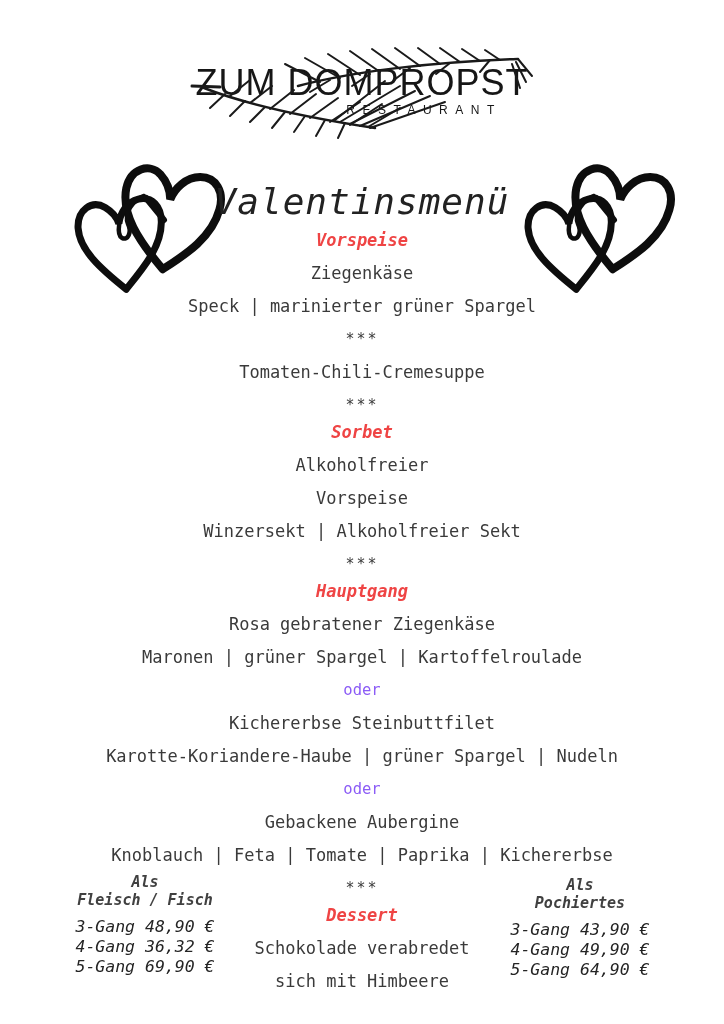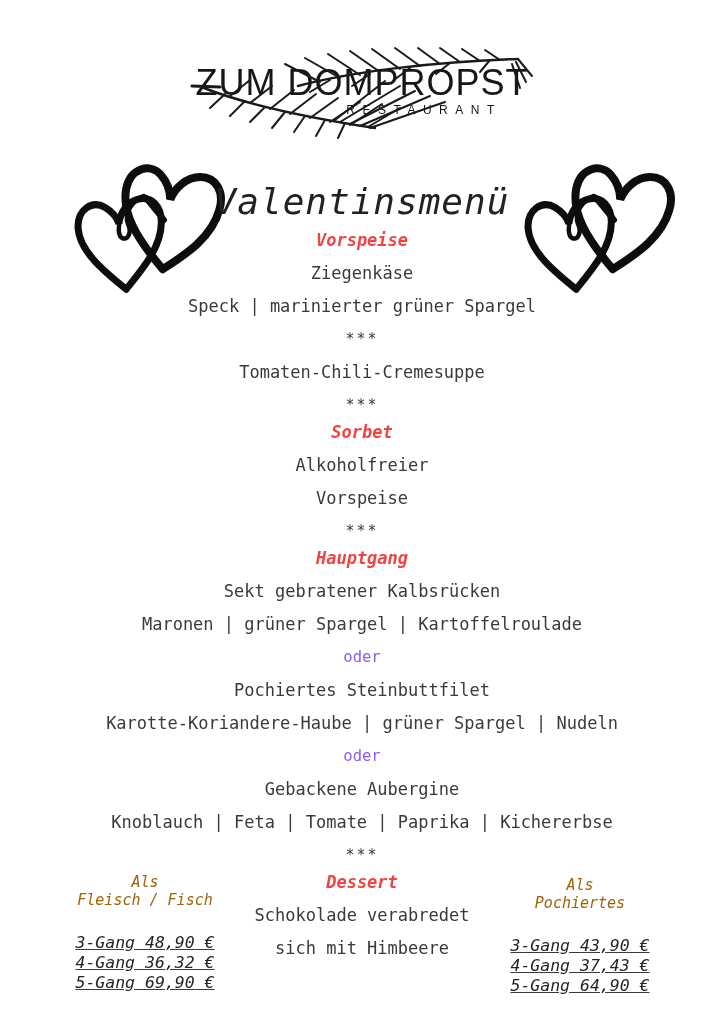--- a/index.html
+++ b/index.html
@@ -31,22 +31,22 @@
     font-style:italic;font-size:36px;line-height:44px;letter-spacing:1px;color:#222222;
   }
   .b-course{font-style:italic;font-weight:bold;font-size:17px;line-height:21px;margin:6px 0 12px;color:#ef4444;}
   .b-item{font-size:17px;line-height:21px;margin:12px;color:#3a3a3a;}
   .b-sep{font-size:15px;line-height:21px;letter-spacing:2px;margin:11px 0 6px;color:#3a3a3a;}
   .b-oder{font-size:15.5px;line-height:21px;margin:11px 0 12px;color:#8b5cf6;}
   
   .price-block{position:absolute;width:200px;text-align:center;font-style:italic;z-index:2;}
   .price-block.left{left:45px;top:873px;}
   .price-block.right{left:480px;top:876px;}
-  .price-heading{font-weight:normal;font-size:15px;line-height:18px;color:#a16207;}
-  .price-rows{margin-top:24px;text-decoration:underline;}
+  .price-heading{font-weight:bold;font-size:15px;line-height:18px;color:#404040;}
+  .price-rows{margin-top:8px;}
   .price-row{font-size:16.5px;line-height:20px;color:#242424;}
 </style>
 </head>
 <body>
 
 <svg class="sprigs" width="345" height="95" viewBox="0 0 345 95">
   <g stroke="#1a1a1a" stroke-width="2" stroke-linecap="round" fill="none">
 
     <path d="M108 40 C160 26 240 16 328 13" stroke-width="2.5"></path>
 
@@ -128,26 +128,27 @@
   <div>
       <div class="b-course">Vorspeise</div>
       <div class="b-item">Ziegenkäse</div>
       <div class="b-item">Speck | marinierter grüner Spargel</div>
       <div class="b-sep">***</div>
       <div class="b-item">Tomaten-Chili-Cremesuppe</div>
       <div class="b-sep">***</div>
       <div class="b-course">Sorbet</div>
       <div class="b-item">Alkoholfreier</div>
       <div class="b-item">Vorspeise</div>
+      <div class="b-item">Winzersekt | Alkoholfreier Sekt</div>
       <div class="b-sep">***</div>
       <div class="b-course">Hauptgang</div>
-      <div class="b-item">Sekt gebratener Kalbsrücken</div>
+      <div class="b-item">Rosa gebratener Ziegenkäse</div>
       <div class="b-item">Maronen | grüner Spargel | Kartoffelroulade</div>
       <div class="b-oder">oder</div>
-      <div class="b-item">Pochiertes Steinbuttfilet</div>
+      <div class="b-item">Kichererbse Steinbuttfilet</div>
       <div class="b-item">Karotte-Koriandere-Haube | grüner Spargel | Nudeln</div>
       <div class="b-oder">oder</div>
       <div class="b-item">Gebackene Aubergine</div>
       <div class="b-item">Knoblauch | Feta | Tomate | Paprika | Kichererbse</div>
       <div class="b-sep">***</div>
       <div class="b-course">Dessert</div>
       <div class="b-item">Schokolade verabredet</div>
       <div class="b-item">sich mit Himbeere</div>
     </div>
 </div>
@@ -164,16 +165,16 @@
     </div>
 </div>
 
 <div class="price-block right">
   <div class="price-heading">
     <div>Als</div>
     <div>Pochiertes</div>
   </div>
   <div class="price-rows">
       <div class="price-row"><span>3-Gang</span> <span>43,90 €</span></div>
-      <div class="price-row"><span>4-Gang</span> <span>37,43 €</span></div>
+      <div class="price-row"><span>4-Gang</span> <span>49,90 €</span></div>
       <div class="price-row"><span>5-Gang</span> <span>64,90 €</span></div>
     </div>
 </div>
 
 </body></html>

